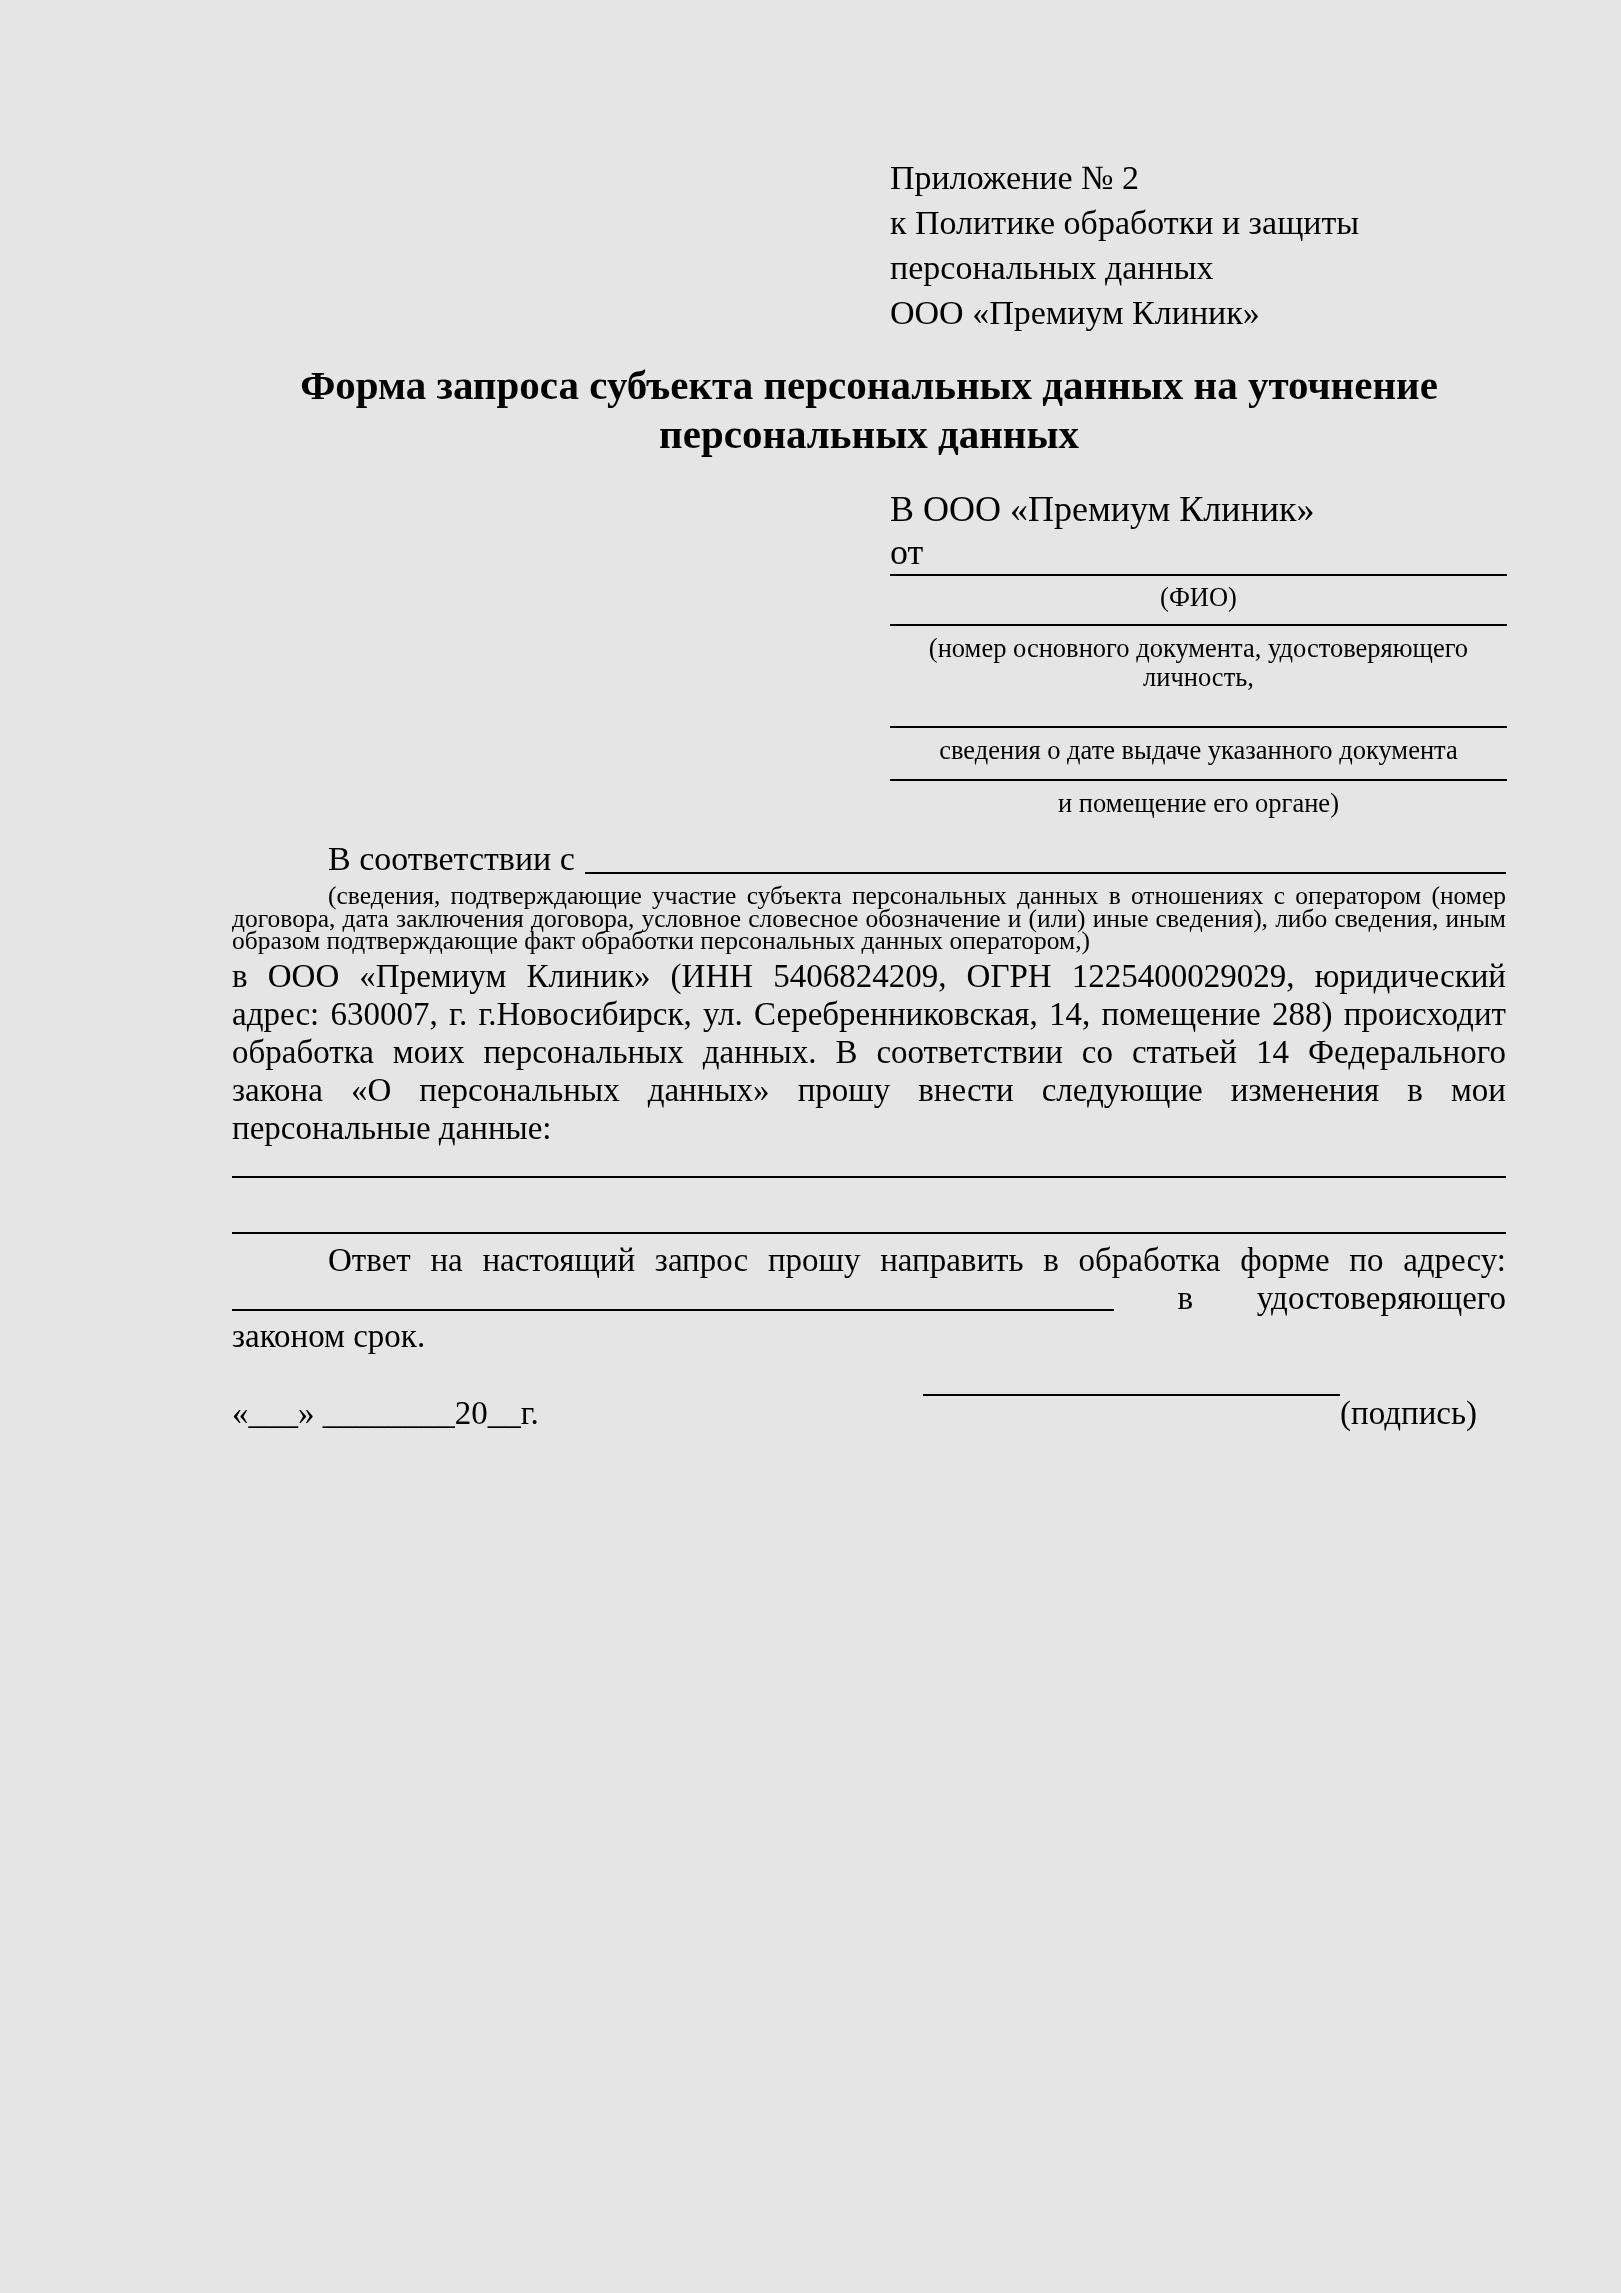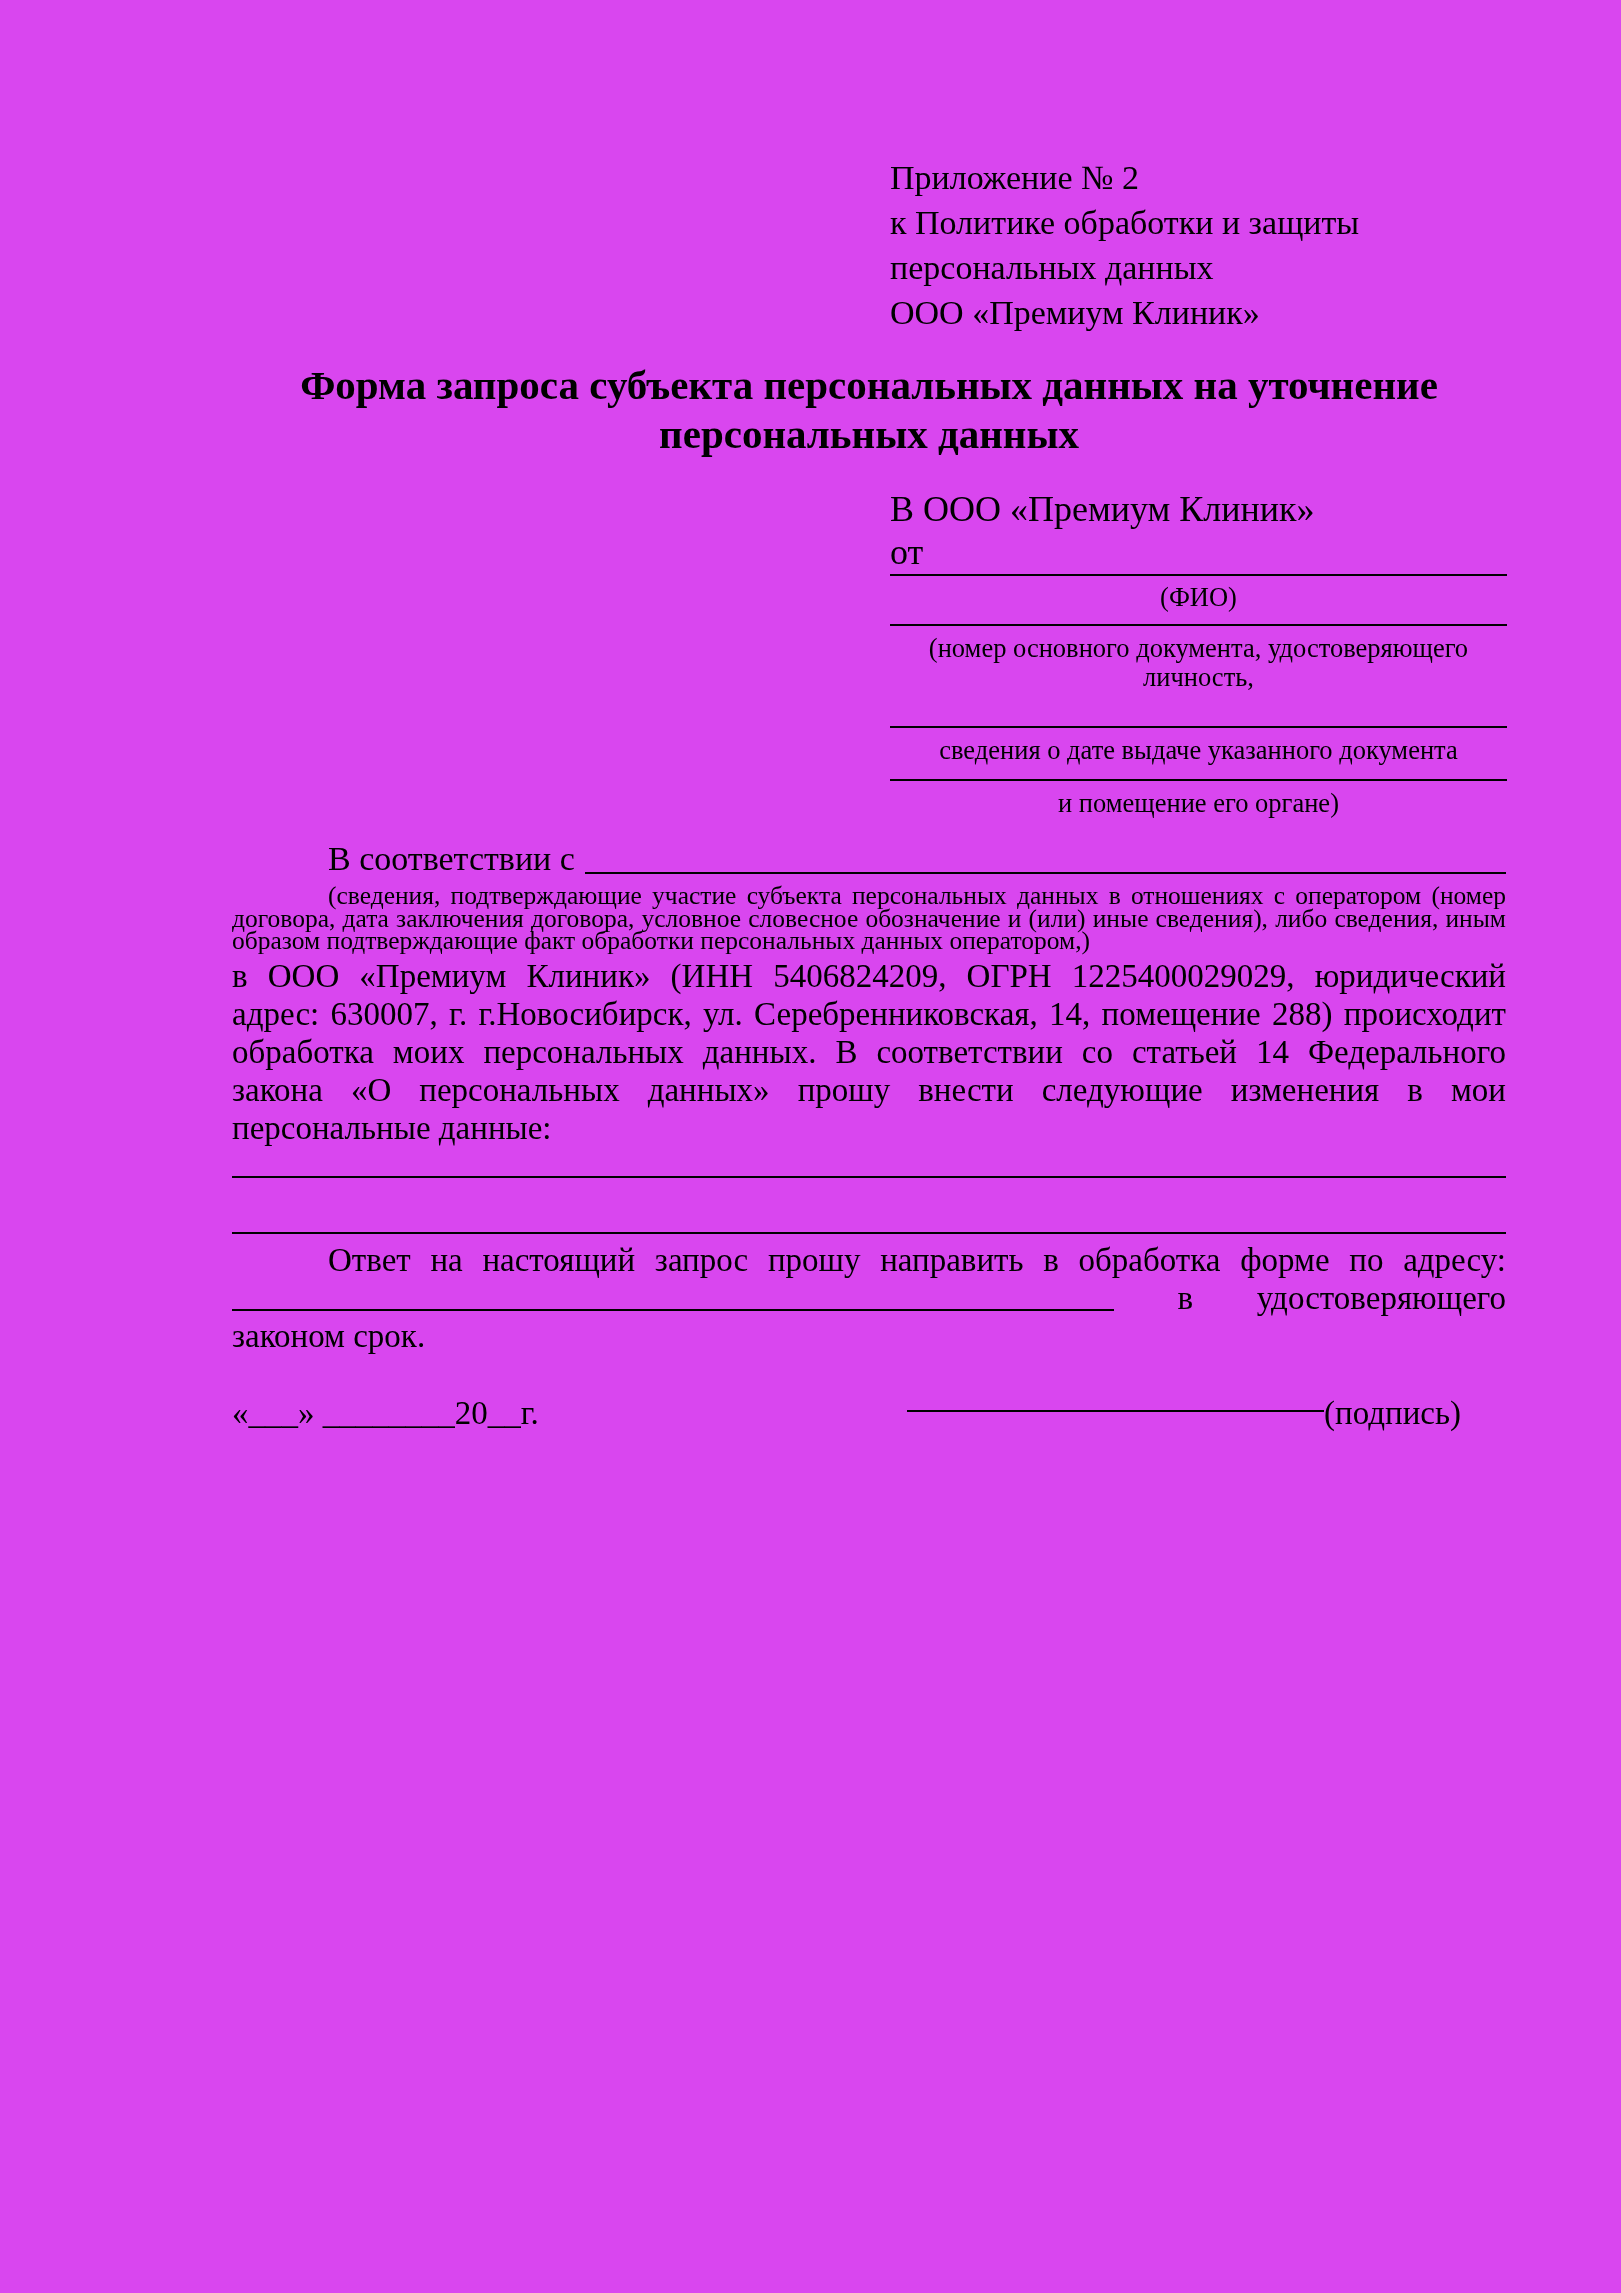--- a/index.html
+++ b/index.html
@@ -1,19 +1,19 @@
 <!DOCTYPE html>
 <html><head>
 <meta charset="utf-8">
 <style>
   html,body{margin:0;padding:0;background:#ffffff;}
   .page{
     position:relative;
     width:1621px;height:2294px;
-    background:#d946ef;color:#000;
+    background:#e5e5e5;color:#000;
     font-family:"Liberation Serif","DejaVu Serif",serif;
     box-sizing:border-box;
     padding:155px 115px 0 232px;
     overflow:hidden;
   }
   
   .apx{margin-left:658px;font-size:34px;line-height:45px;white-space:nowrap;}
   
   .title{margin:25.5px 0 0 0;text-align:center;font-weight:bold;font-size:41px;line-height:49px;}
   
@@ -38,21 +38,21 @@
   .wide-rule{height:0;border-bottom:2.9px solid #000;}
   .r1{margin-top:29px;}
   .r2{margin-top:54px;}
   
   .reply1{margin-top:7.8px;font-size:33px;line-height:38px;text-align:justify;text-align-last:justify;text-indent:96px;}
   .reply2{display:flex;align-items:flex-end;justify-content:space-between;font-size:33px;line-height:38px;}
   .addr-rule{width:882px;border-bottom:2.9px solid #000;margin-bottom:5.9px;}
   .reply3{font-size:33px;line-height:38px;}
   
   .signrow{display:flex;align-items:flex-end;justify-content:space-between;margin-top:39px;font-size:33px;line-height:39px;}
-  .sig{display:flex;align-items:center;margin-right:45px;white-space:nowrap;}
+  .sig{display:flex;align-items:flex-start;margin-right:29px;white-space:nowrap;}
   .sig-rule{display:inline-block;width:417px;border-bottom:2.9px solid #000;margin-bottom:5.9px;}
 </style>
 </head>
 <body>
 
 <div class="page">
 
   <div class="apx">
     <div>Приложение № 2</div>
     <div>к Политике обработки и защиты</div>

